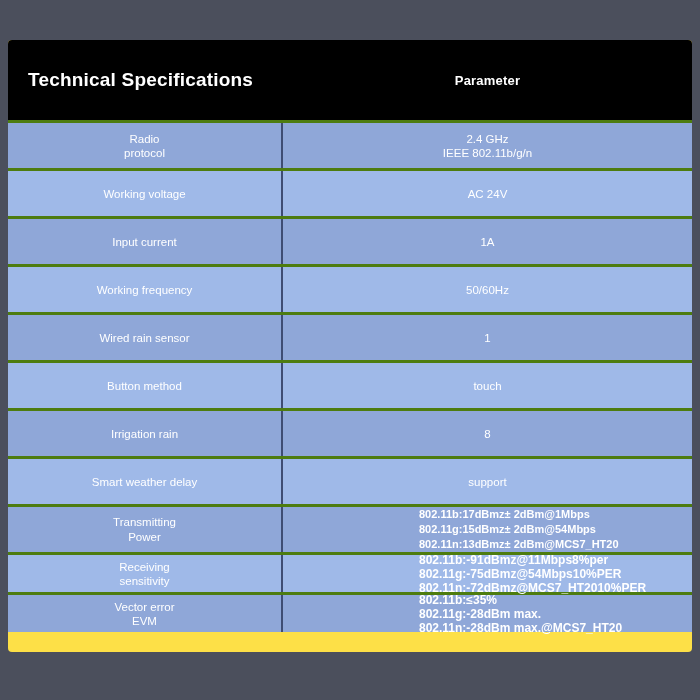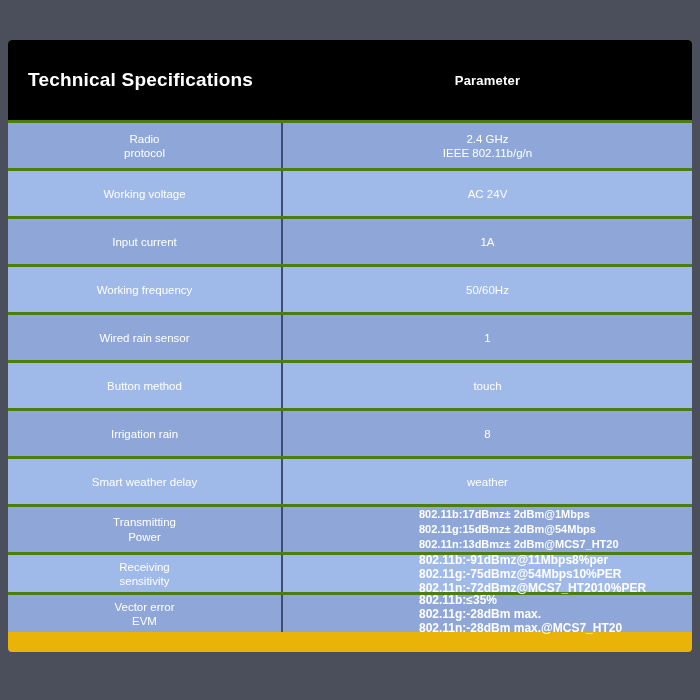--- a/index.html
+++ b/index.html
@@ -13,21 +13,21 @@
     font-family: "Liberation Sans", sans-serif;
     overflow: hidden;
   }
 
   #spec-table {
     position: absolute;
     left: 8px;
     top: 40px;
     width: 684px;
     height: 612px;
-    background: #eab308;
+    background: #fde047;
     border-radius: 4px;
     overflow: hidden;
     box-sizing: border-box;
   }
 
   
   .thead {
     height: 80px;
     background: #000000;
     position: relative;
@@ -154,21 +154,21 @@
       <div class="row shade-b simple">
         <div class="cell-label vline">Button method</div>
         <div class="cell-value vline">touch</div>
       </div>
       <div class="row shade-a simple">
         <div class="cell-label vline">Irrigation rain</div>
         <div class="cell-value vline">8</div>
       </div>
       <div class="row shade-b simple">
         <div class="cell-label vline">Smart weather delay</div>
-        <div class="cell-value vline">weather</div>
+        <div class="cell-value vline">support</div>
       </div>
       <div class="row shade-a dense">
         <div class="cell-label vline">Transmitting
 Power</div>
         <div class="cell-value vline">802.11b:17dBmz± 2dBm@1Mbps
 802.11g:15dBmz± 2dBm@54Mbps
 802.11n:13dBmz± 2dBm@MCS7_HT20</div>
       </div>
       <div class="row shade-b dense tight">
         <div class="cell-label vline">Receiving

